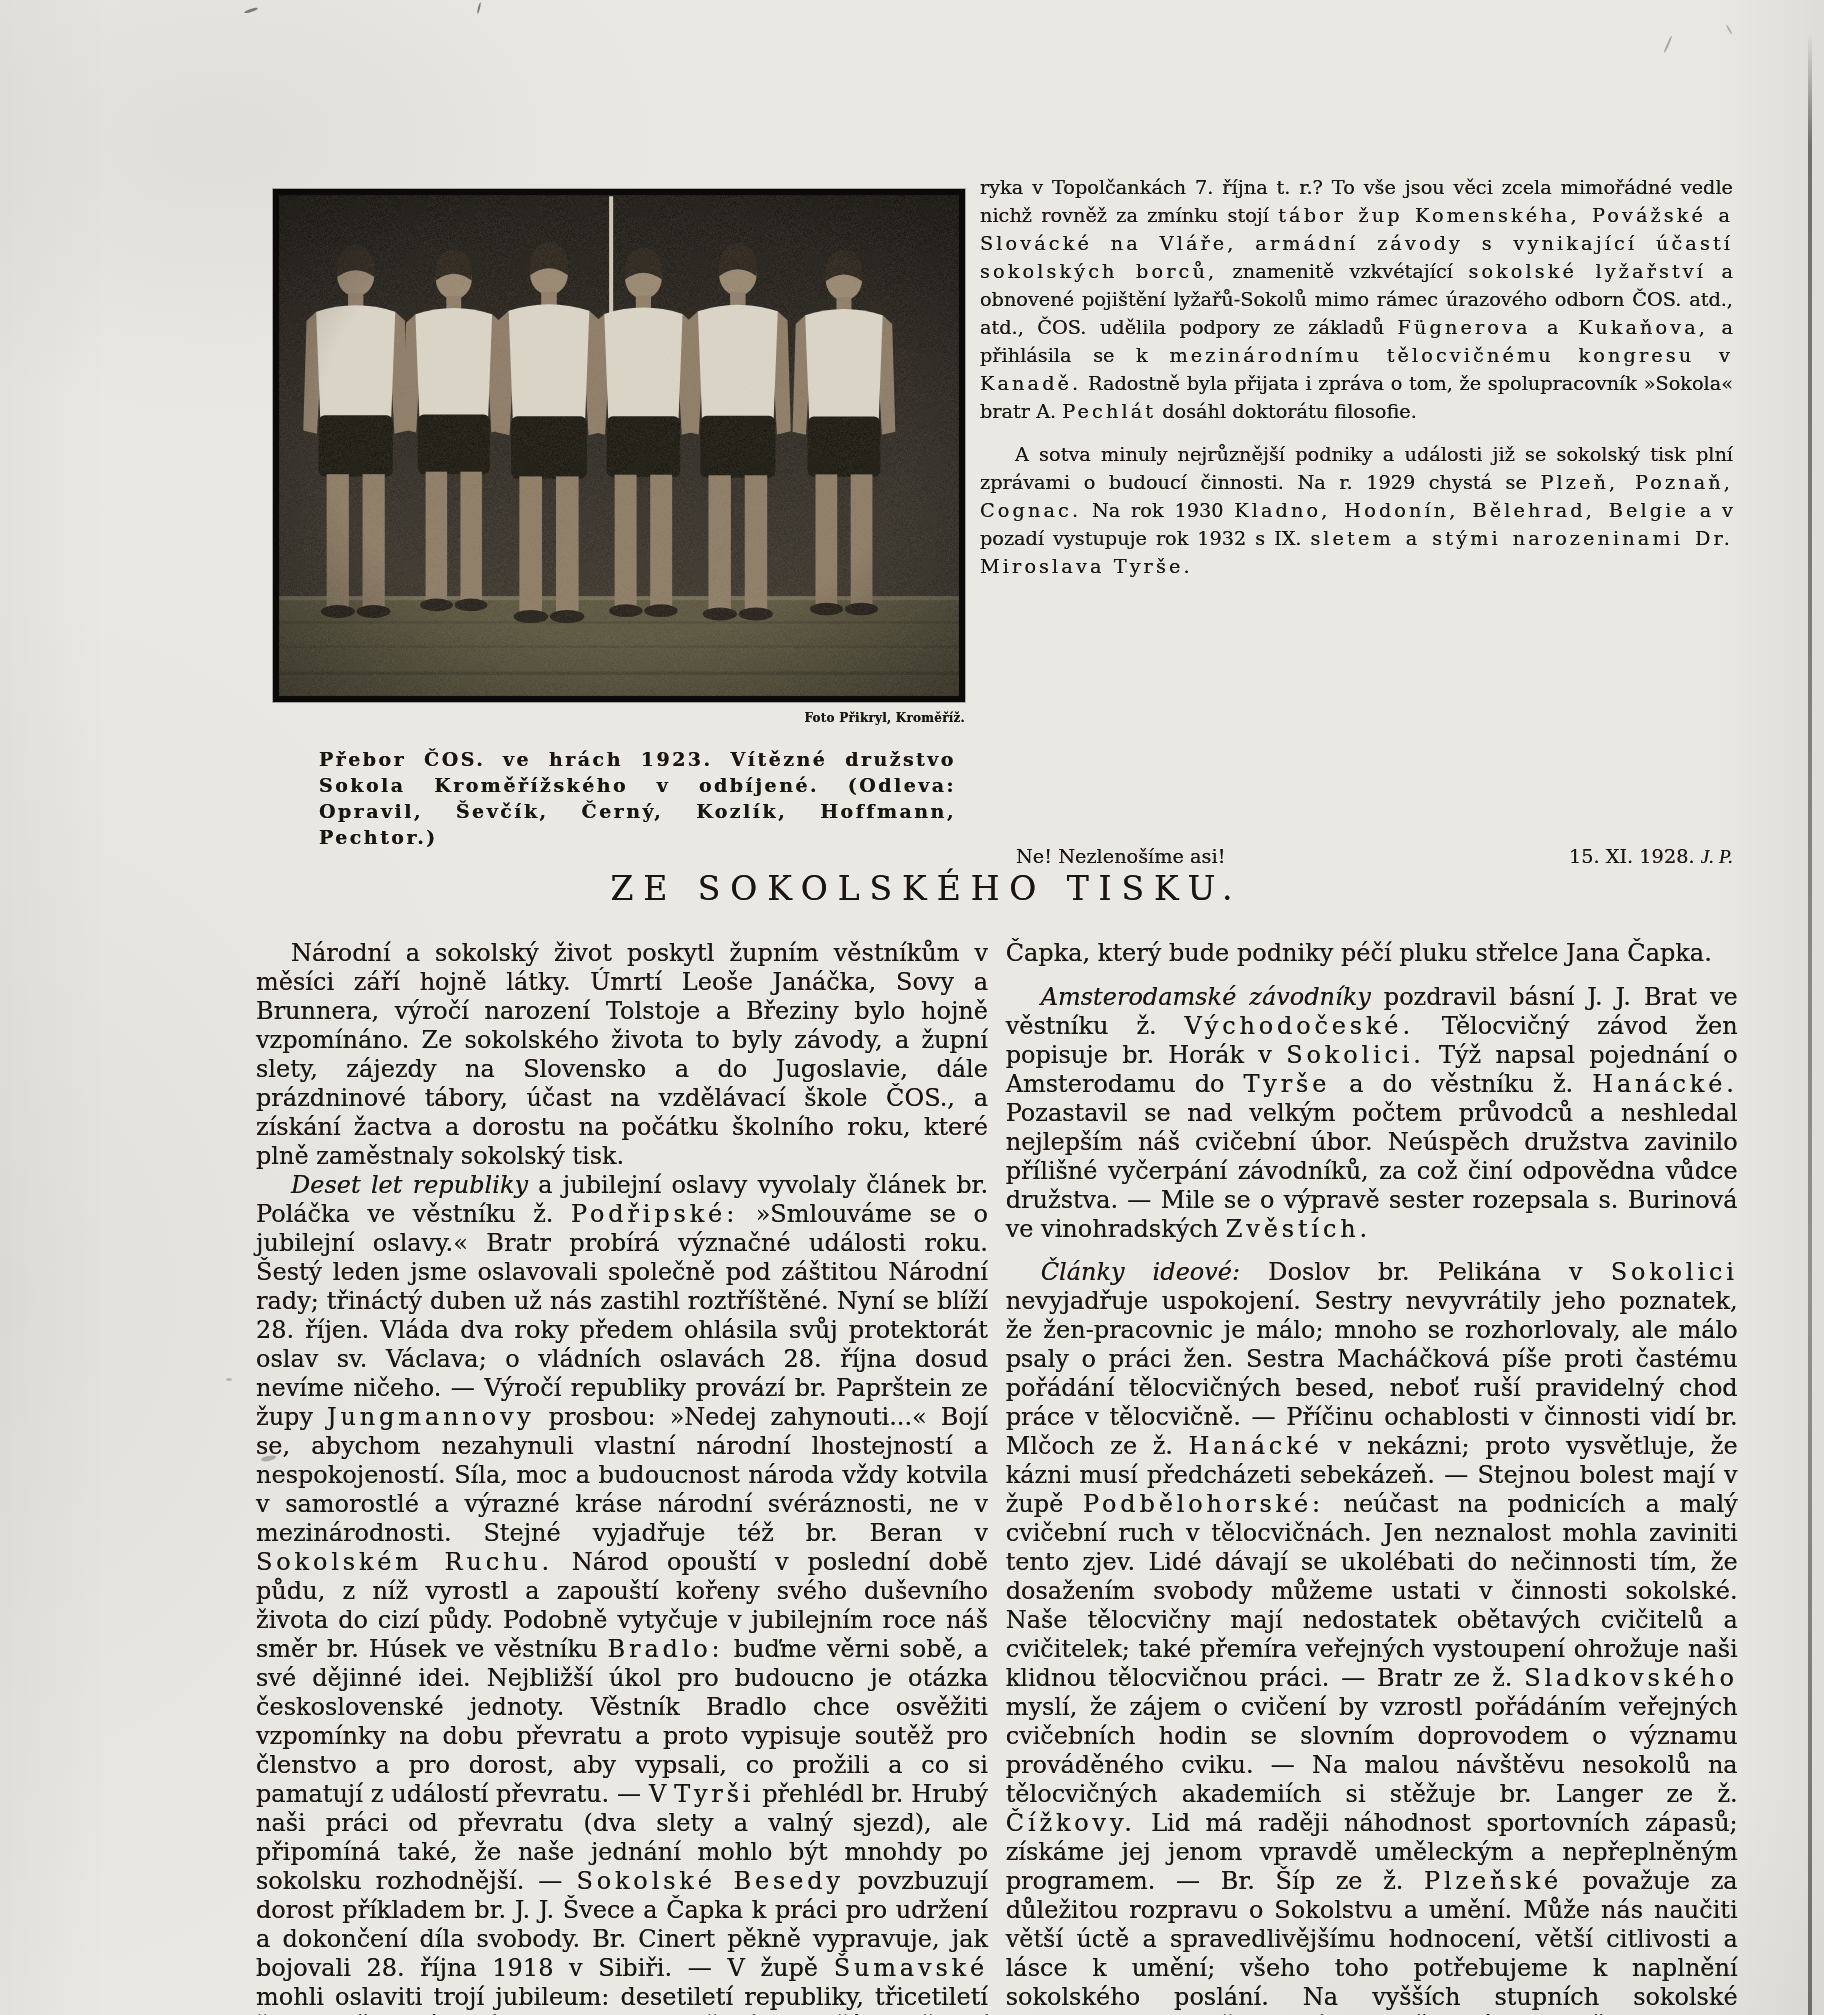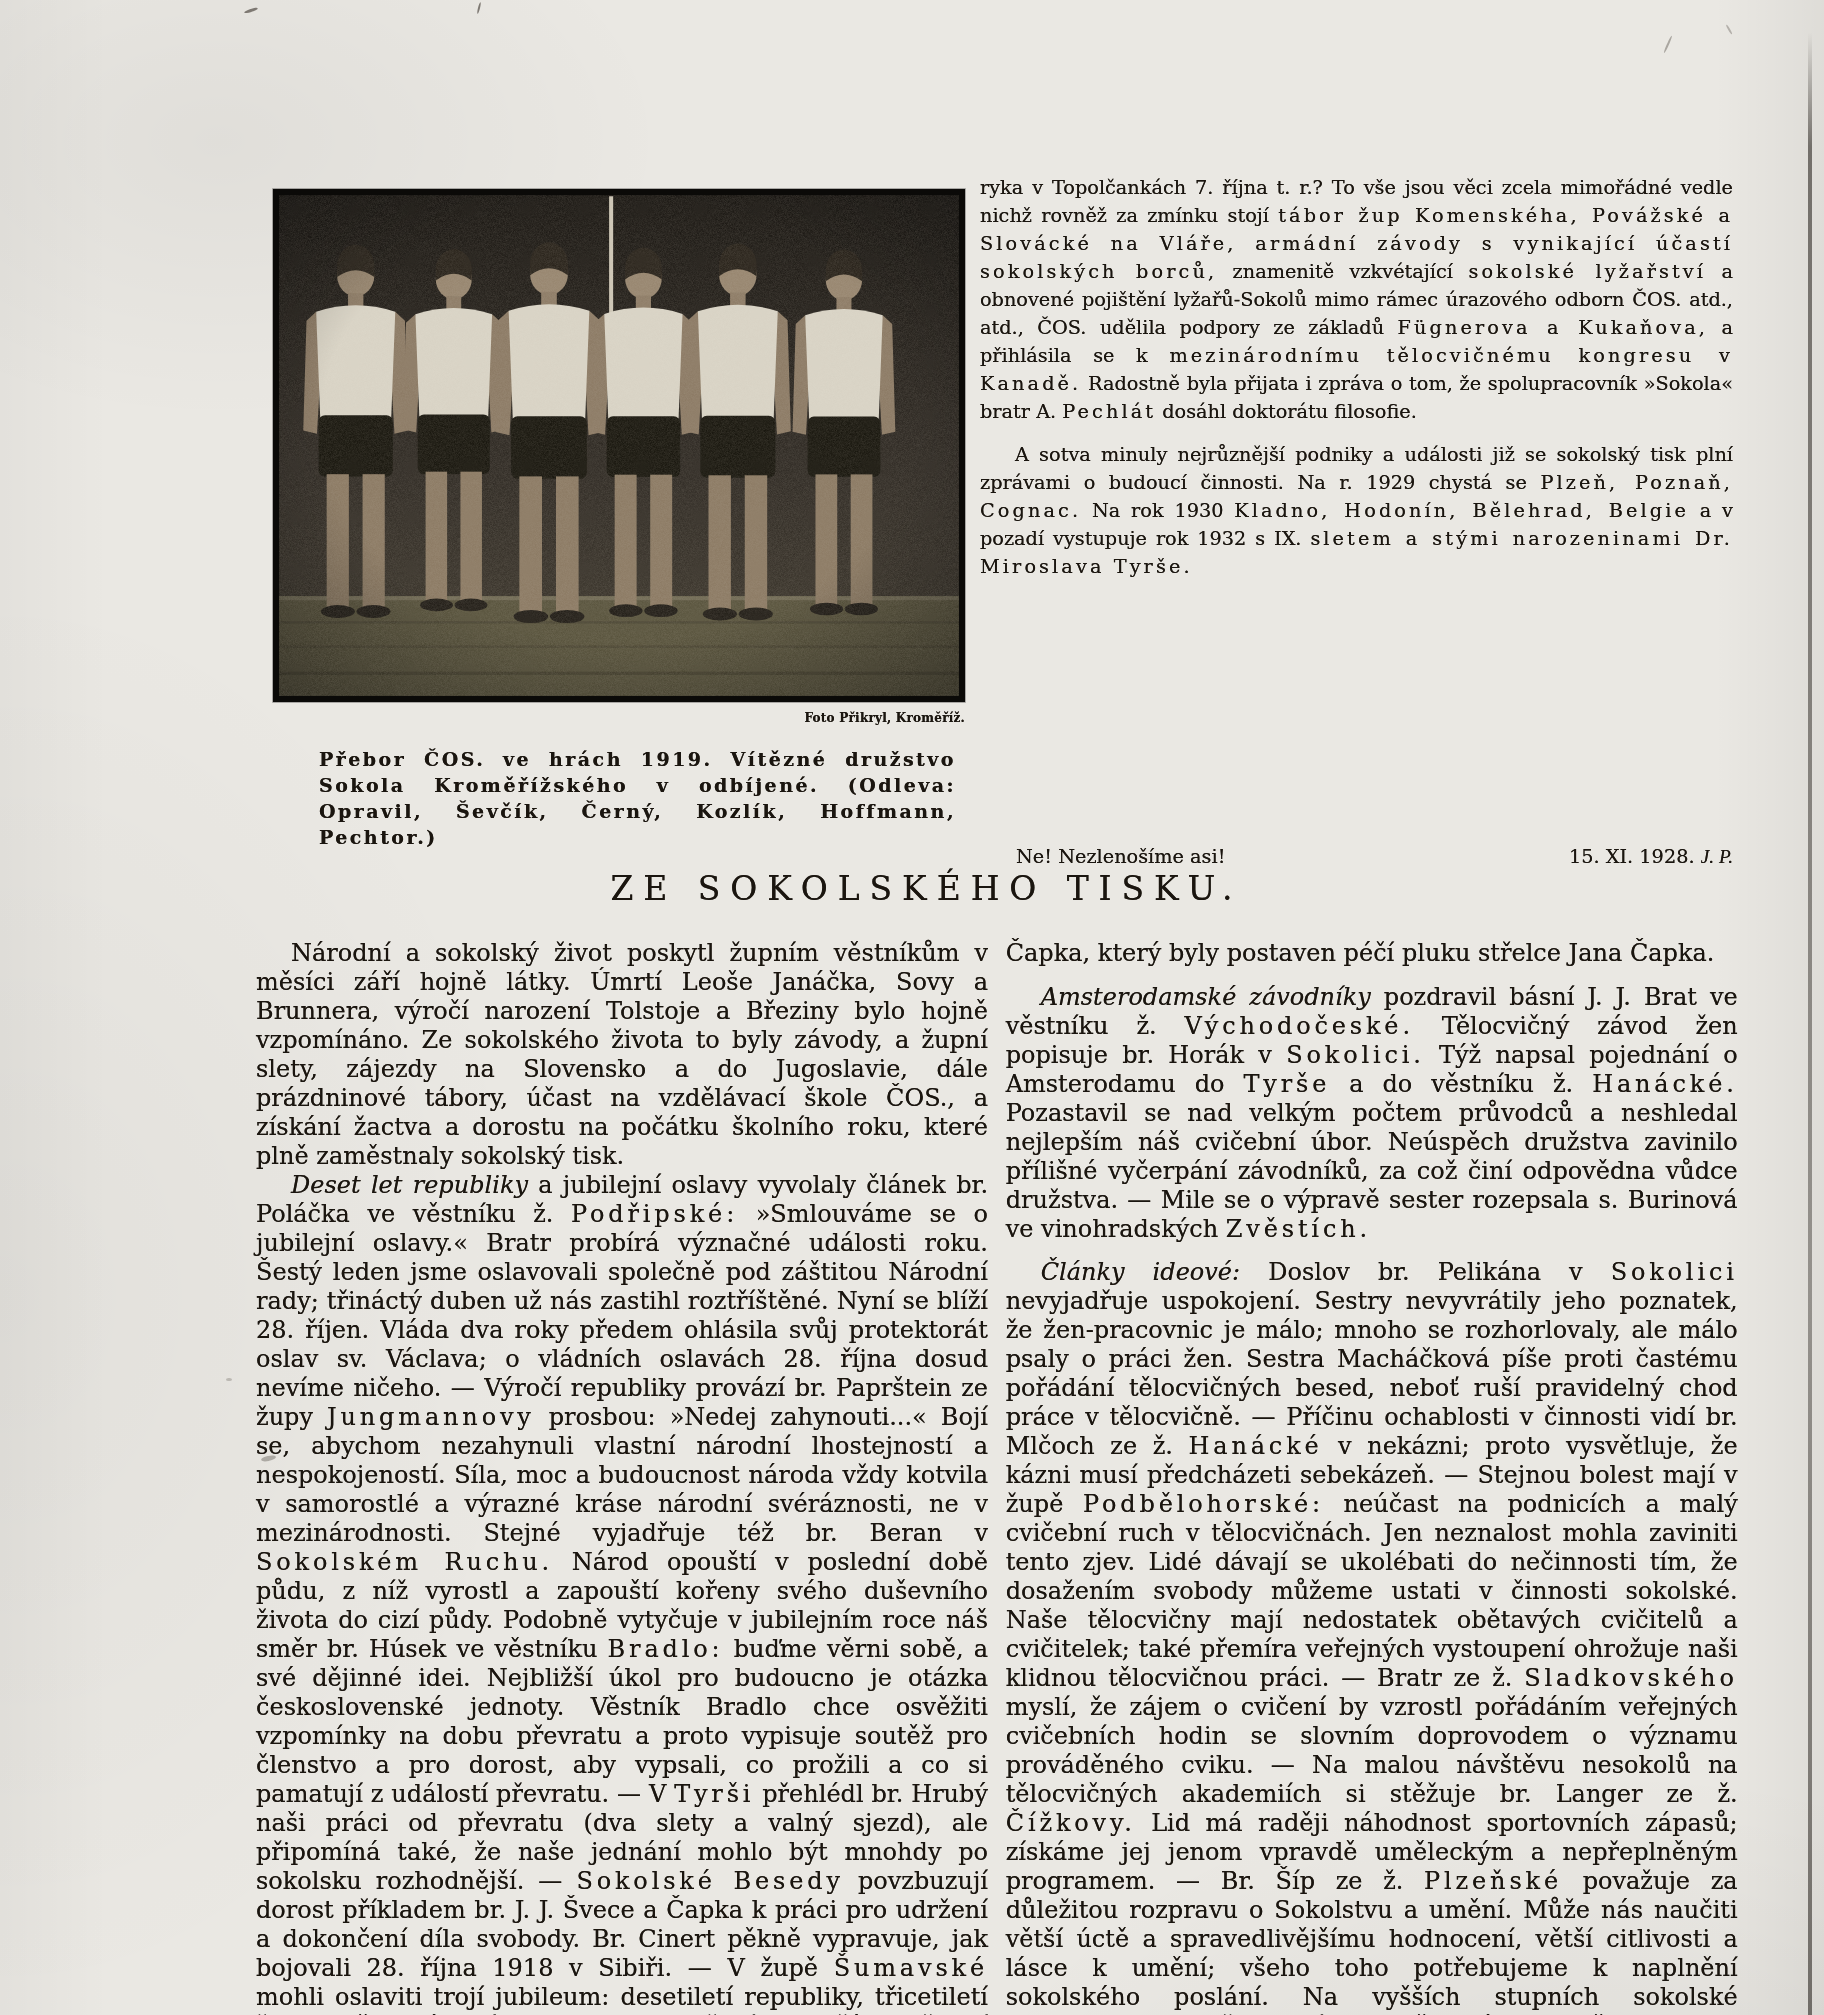--- a/index.html
+++ b/index.html
@@ -92,21 +92,21 @@
       <use href="#gymnast" transform="translate(918,238) scale(0.99)"></use>
       <use href="#gymnast" transform="translate(1152,230) scale(1.01)"></use>
       <use href="#gymnast" transform="translate(1415,242) scale(0.98)"></use>
       <rect width="1715" height="1270" fill="url(#vig)"></rect>
       <rect width="1715" height="1270" filter="url(#grain)"></rect>
       <rect x="7" y="7" width="1701" height="1256" fill="none" stroke="#0b0a08" stroke-width="16"></rect>
     </svg>
   </div>
 
   <div class="credit">Foto Přikryl, Kroměříž.</div>
-  <div class="caption">Přebor ČOS. ve hrách 1919. Vítězné družstvo Sokola Kroměřížského v odbíjené. (Odleva: Opravil, Ševčík, Černý, Kozlík, Hoffmann, Pechtor.)</div>
+  <div class="caption">Přebor ČOS. ve hrách 1923. Vítězné družstvo Sokola Kroměřížského v odbíjené. (Odleva: Opravil, Ševčík, Černý, Kozlík, Hoffmann, Pechtor.)</div>
 
   <div class="topright">
       <p class="para"><span class="run-n">ryka v Topolčankách 7. října t. r.? To vše jsou věci zcela mimořádné vedle nichž rovněž za zmínku stojí </span><span class="run-sp">tábor žup Komenskéha, Povážské a Slovácké na Vláře, armádní závody s vynikající účastí sokolských borců,</span><span class="run-n"> znamenitě vzkvétající </span><span class="run-sp">sokolské lyžařství</span><span class="run-n"> a obnovené pojištění lyžařů-Sokolů mimo rámec úrazového odborn ČOS. atd., atd., ČOS. udělila podpory ze základů </span><span class="run-sp">Fügnerova a Kukaňova,</span><span class="run-n"> a přihlásila se k </span><span class="run-sp">mezinárodnímu tělocvičnému kongresu v Kanadě.</span><span class="run-n"> Radostně byla přijata i zpráva o tom, že spolupracovník »Sokola« bratr A. </span><span class="run-sp">Pechlát</span><span class="run-n"> dosáhl doktorátu filosofie.</span></p>
       <p class="para indent gap"><span class="run-n">A sotva minuly nejrůznější podniky a události již se sokolský tisk plní zprávami o budoucí činnosti. Na r. 1929 chystá se </span><span class="run-sp">Plzeň, Poznaň, Cognac.</span><span class="run-n"> Na rok 1930 </span><span class="run-sp">Kladno, Hodonín, Bělehrad, Belgie</span><span class="run-n"> a v pozadí vystupuje rok 1932 s IX. </span><span class="run-sp">sletem a stými narozeninami Dr. Miroslava Tyrše.</span></p>
     </div>
   <div class="topright" style="top:807px;">
     <div class="signoff">
       <span>Ne! Nezlenošíme asi!</span>
       <span>
         <span>15. XI. 1928.</span>
@@ -116,21 +116,21 @@
   </div>
 
   <div class="heading">ZE SOKOLSKÉHO TISKU.</div>
 
   <div class="columns">
     <div class="col">
         <p class="para indent"><span class="run-n">Národní a sokolský život poskytl župním věstníkům v měsíci září hojně látky. Úmrtí Leoše Janáčka, Sovy a Brunnera, výročí narození Tolstoje a Březiny bylo hojně vzpomínáno. Ze sokolského života to byly závody, a župní slety, zájezdy na Slovensko a do Jugoslavie, dále prázdninové tábory, účast na vzdělávací škole ČOS., a získání žactva a dorostu na počátku školního roku, které plně zaměstnaly sokolský tisk.</span></p>
         <p class="para indent"><span class="run-i">Deset let republiky</span><span class="run-n"> a jubilejní oslavy vyvolaly článek br. Poláčka ve věstníku ž. </span><span class="run-sp">Podřipské:</span><span class="run-n"> »Smlouváme se o jubilejní oslavy.« Bratr probírá význačné události roku. Šestý leden jsme oslavovali společně pod záštitou Národní rady; třináctý duben už nás zastihl roztříštěné. Nyní se blíží 28. říjen. Vláda dva roky předem ohlásila svůj protektorát oslav sv. Václava; o vládních oslavách 28. října dosud nevíme ničeho. — Výročí republiky provází br. Paprštein ze župy </span><span class="run-sp">Jungmannovy</span><span class="run-n"> prosbou: »Nedej zahynouti...« Bojí se, abychom nezahynuli vlastní národní lhostejností a nespokojeností. Síla, moc a budoucnost národa vždy kotvila v samorostlé a výrazné kráse národní svéráznosti, ne v mezinárodnosti. Stejné vyjadřuje též br. Beran v </span><span class="run-sp">Sokolském Ruchu.</span><span class="run-n"> Národ opouští v poslední době půdu, z níž vyrostl a zapouští kořeny svého duševního života do cizí půdy. Podobně vytyčuje v jubilejním roce náš směr br. Húsek ve věstníku </span><span class="run-sp">Bradlo:</span><span class="run-n"> buďme věrni sobě, a své dějinné idei. Nejbližší úkol pro budoucno je otázka československé jednoty. Věstník Bradlo chce osvěžiti vzpomínky na dobu převratu a proto vypisuje soutěž pro členstvo a pro dorost, aby vypsali, co prožili a co si pamatují z událostí převratu. — V </span><span class="run-sp">Tyrši</span><span class="run-n"> přehlédl br. Hrubý naši práci od převratu (dva slety a valný sjezd), ale připomíná také, že naše jednání mohlo být mnohdy po sokolsku rozhodnější. — </span><span class="run-sp">Sokolské Besedy</span><span class="run-n"> povzbuzují dorost příkladem br. J. J. Švece a Čapka k práci pro udržení a dokončení díla svobody. Br. Cinert pěkně vypravuje, jak bojovali 28. října 1918 v Sibiři. — V župě </span><span class="run-sp">Šumavské</span><span class="run-n"> mohli oslaviti trojí jubileum: desetiletí republiky, třicetiletí župy a šedesátiletí Sokola v Domažlicích. Pořádali župní závody dorostu, sokolskou slavnost v Domažlicích a pouť ke Kozinovu pomníku, do jehož základu vložili pamětní spis s prstí od Zborova. — </span><span class="run-sp">Župa Těšínská</span><span class="run-n"> se súčastnila kladení základního kamene pomníku Jana</span></p>
       </div>
     <div class="col">
-        <p class="para"><span class="run-n">Čapka, který byly postaven péčí pluku střelce Jana Čapka.</span></p>
+        <p class="para"><span class="run-n">Čapka, který bude podniky péčí pluku střelce Jana Čapka.</span></p>
         <p class="para indent gap"><span class="run-i">Amsterodamské závodníky</span><span class="run-n"> pozdravil básní J. J. Brat ve věstníku ž. </span><span class="run-sp">Východočeské.</span><span class="run-n"> Tělocvičný závod žen popisuje br. Horák v </span><span class="run-sp">Sokolici.</span><span class="run-n"> Týž napsal pojednání o Amsterodamu do </span><span class="run-sp">Tyrše</span><span class="run-n"> a do věstníku ž. </span><span class="run-sp">Hanácké.</span><span class="run-n"> Pozastavil se nad velkým počtem průvodců a neshledal nejlepším náš cvičební úbor. Neúspěch družstva zavinilo přílišné vyčerpání závodníků, za což činí odpovědna vůdce družstva. — Mile se o výpravě sester rozepsala s. Burinová ve vinohradských </span><span class="run-sp">Zvěstích.</span></p>
         <p class="para indent gap"><span class="run-i">Články ideové:</span><span class="run-n"> Doslov br. Pelikána v </span><span class="run-sp">Sokolici</span><span class="run-n"> nevyjadřuje uspokojení. Sestry nevyvrátily jeho poznatek, že žen-pracovnic je málo; mnoho se rozhorlovaly, ale málo psaly o práci žen. Sestra Macháčková píše proti častému pořádání tělocvičných besed, neboť ruší pravidelný chod práce v tělocvičně. — Příčinu ochablosti v činnosti vidí br. Mlčoch ze ž. </span><span class="run-sp">Hanácké</span><span class="run-n"> v nekázni; proto vysvětluje, že kázni musí předcházeti sebekázeň. — Stejnou bolest mají v župě </span><span class="run-sp">Podbělohorské:</span><span class="run-n"> neúčast na podnicích a malý cvičební ruch v tělocvičnách. Jen neznalost mohla zaviniti tento zjev. Lidé dávají se ukolébati do nečinnosti tím, že dosažením svobody můžeme ustati v činnosti sokolské. Naše tělocvičny mají nedostatek obětavých cvičitelů a cvičitelek; také přemíra veřejných vystoupení ohrožuje naši klidnou tělocvičnou práci. — Bratr ze ž. </span><span class="run-sp">Sladkovského</span><span class="run-n"> myslí, že zájem o cvičení by vzrostl pořádáním veřejných cvičebních hodin se slovním doprovodem o významu prováděného cviku. — Na malou návštěvu nesokolů na tělocvičných akademiích si stěžuje br. Langer ze ž. </span><span class="run-sp">Čížkovy.</span><span class="run-n"> Lid má raději náhodnost sportovních zápasů; získáme jej jenom vpravdě uměleckým a nepřeplněným programem. — Br. Šíp ze ž. </span><span class="run-sp">Plzeňské</span><span class="run-n"> považuje za důležitou rozpravu o Sokolstvu a umění. Může nás naučiti větší úctě a spravedlivějšímu hodnocení, větší citlivosti a lásce k umění; všeho toho potřebujeme k naplnění sokolského poslání. Na vyšších stupních sokolské organisace je třeba více umělecké odpovědnosti. — Tělocvičná skladba vyžaduje také hledisko umělecké. Správně podotýká věstník župy </span><span class="run-sp">Jeronýmovy,</span><span class="run-n"> že zde jen dobrá vůle nestačí, třeba také práce a studia. — Ve věstníku </span><span class="run-sp">Rokycana</span><span class="run-n"> přiznává br. Jaňour, že často</span></p>
       </div>
   </div>
 
   <div class="edge-line"></div>
 
   <div class="speck s1"></div>
   <div class="speck s2"></div>
   <div class="speck s3"></div>

